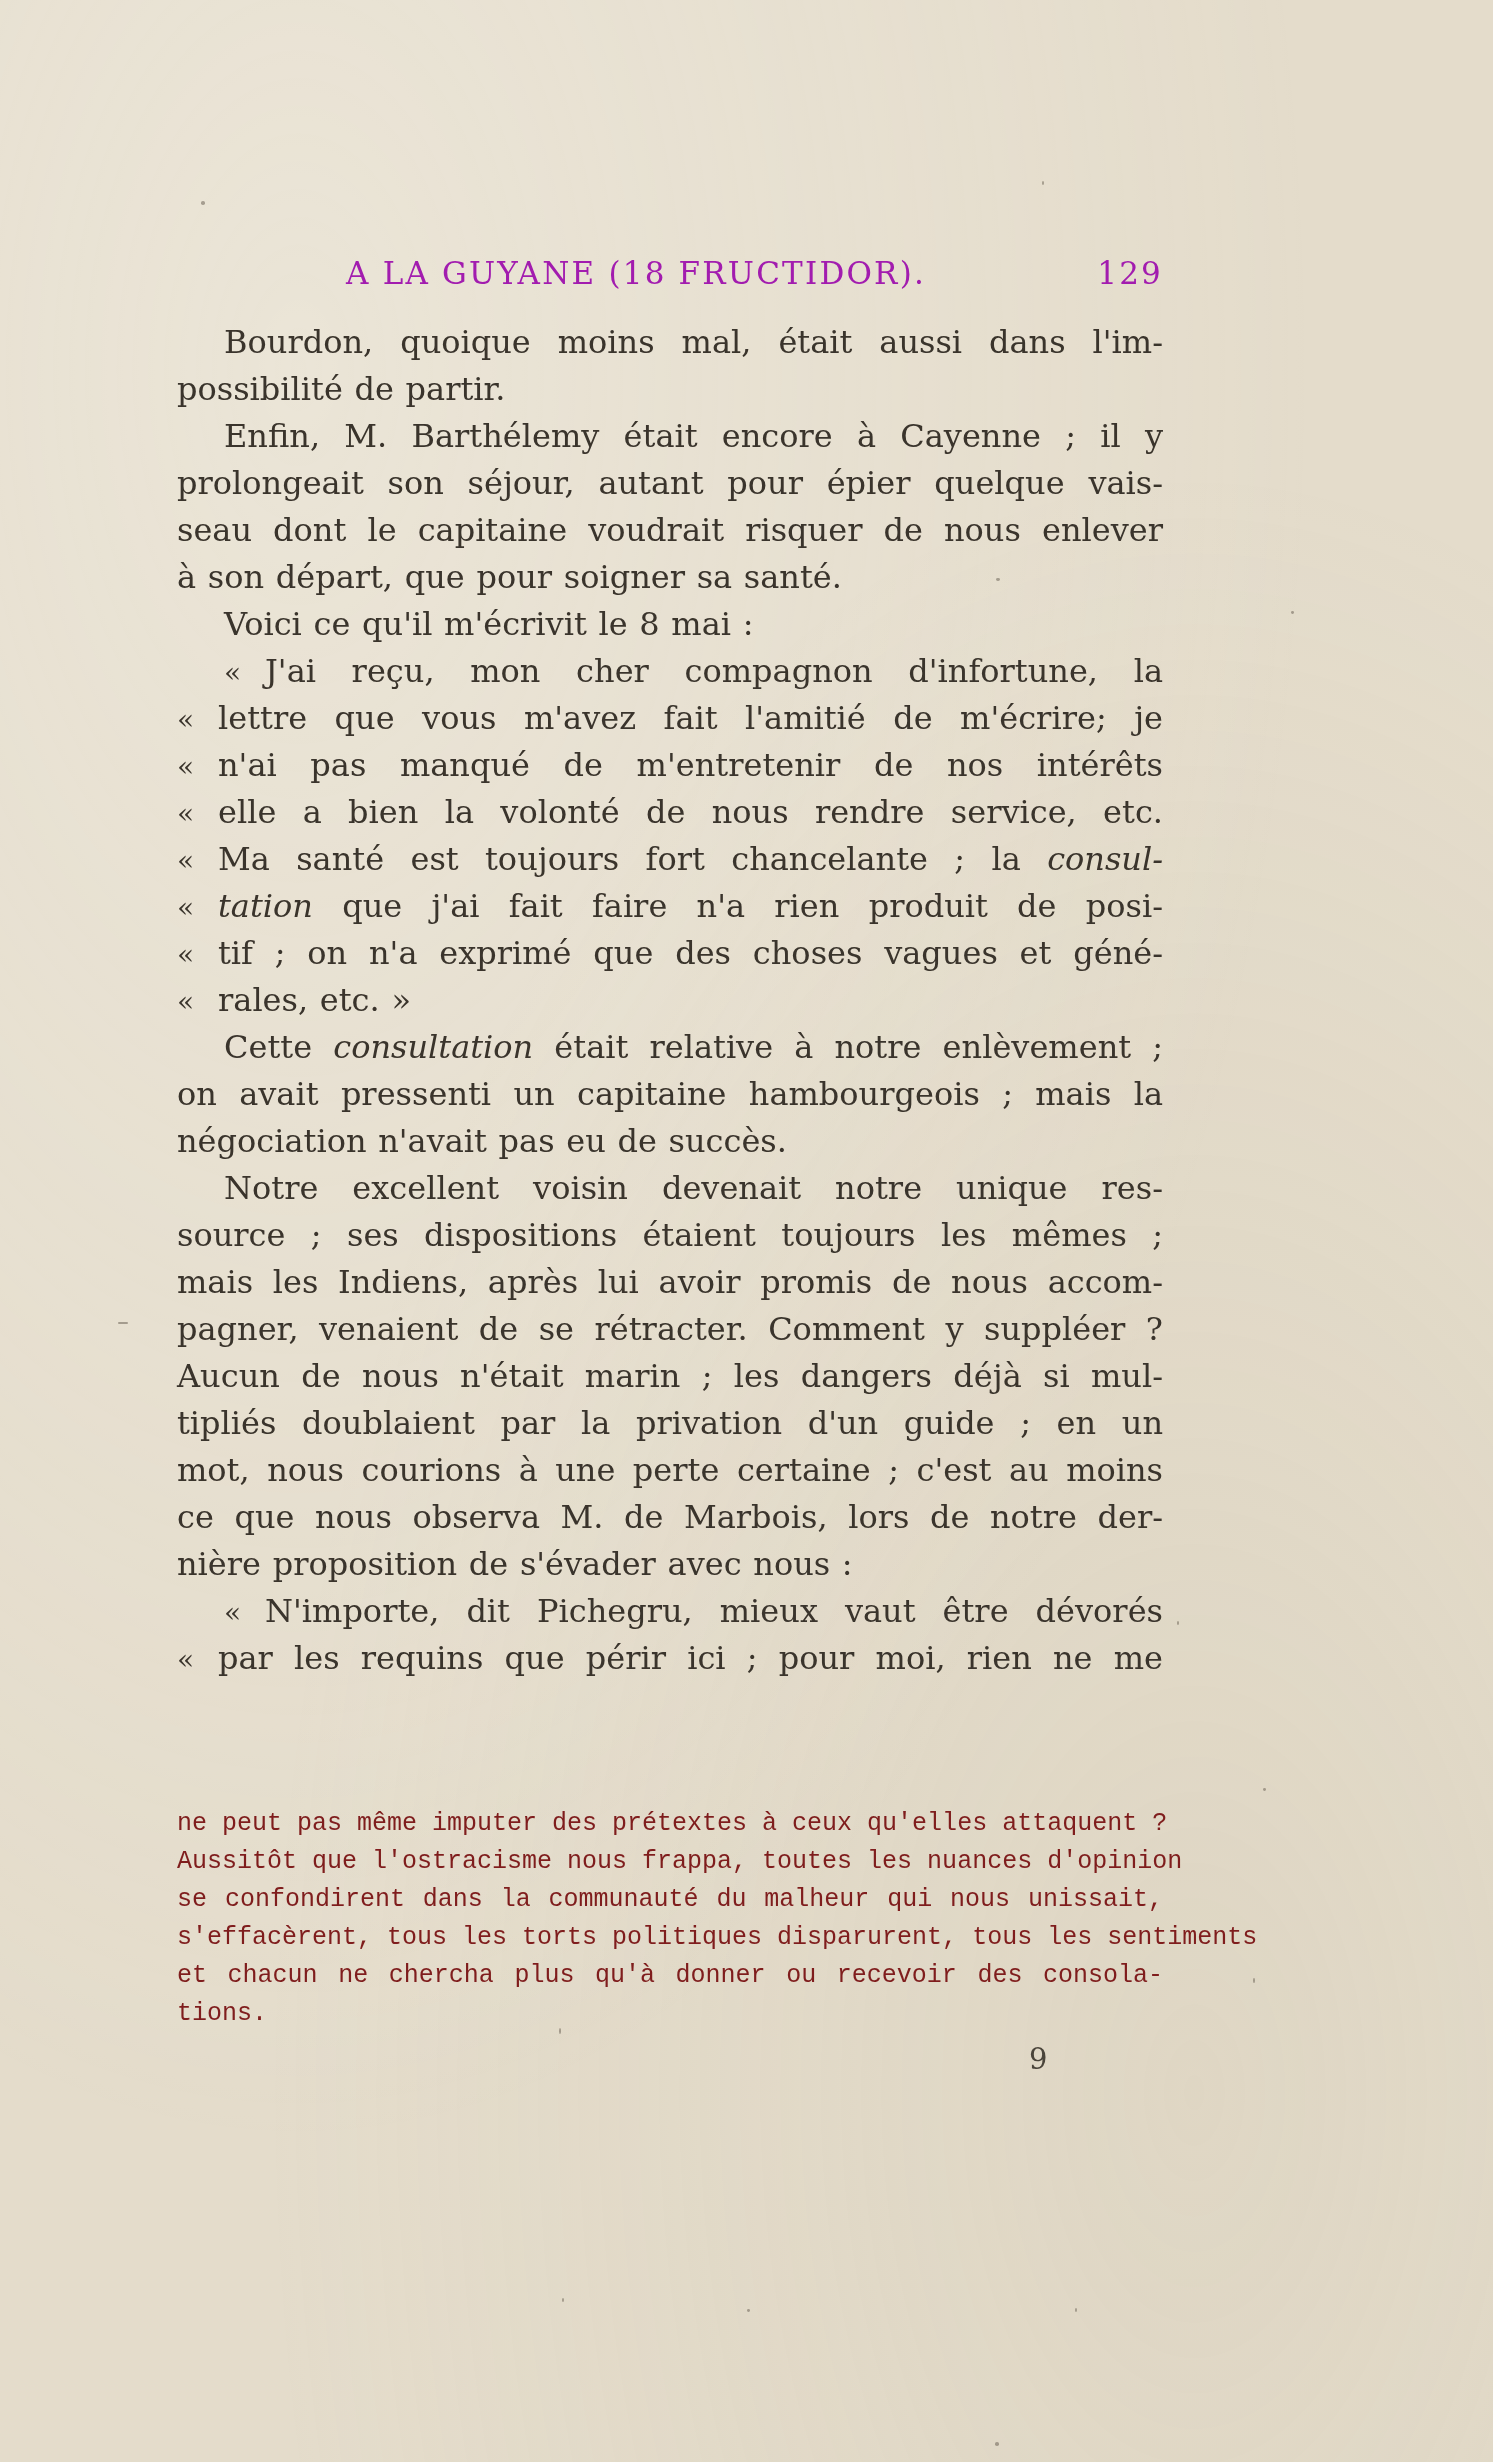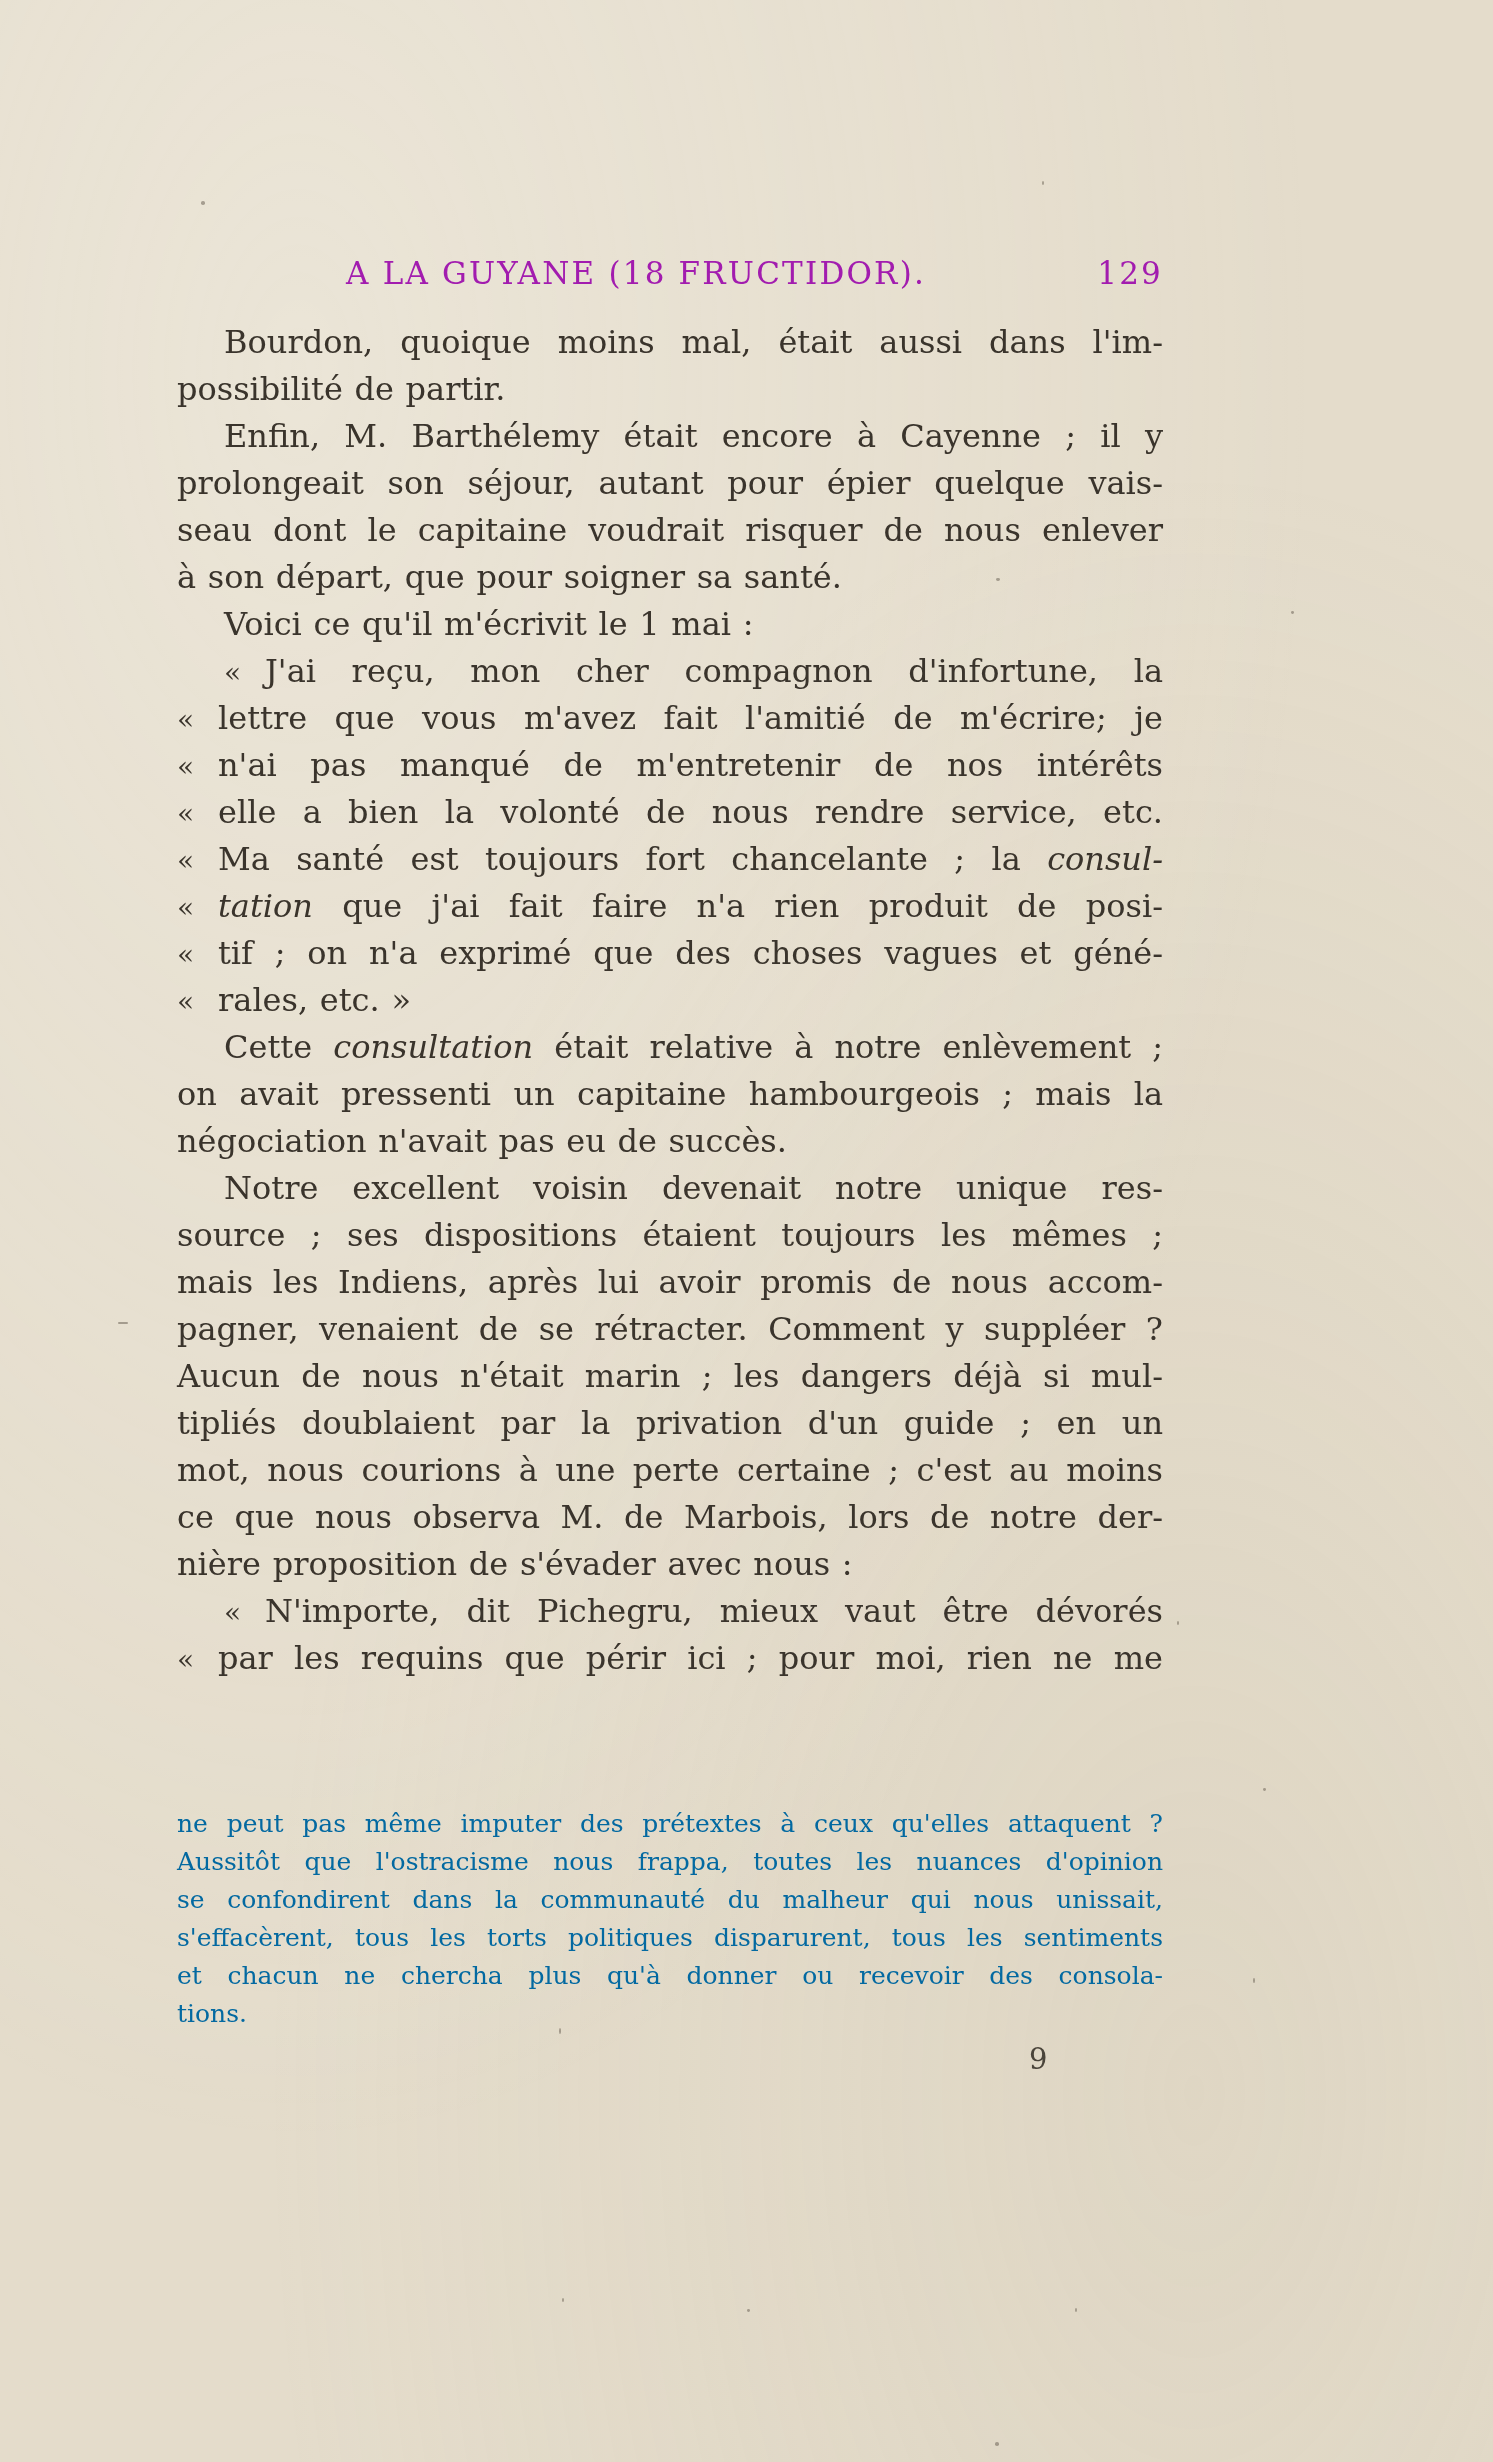--- a/index.html
+++ b/index.html
@@ -81,21 +81,22 @@
     em {
       font-style: italic;
     }
     .footnote {
       position: absolute;
       top: 1805px;
       left: 0;
       width: 986px;
       font-size: 25px;
       line-height: 38px;
-      color: #0369a1;
+      color: #7f1d1d;
+      font-family: Liberation Mono, monospace;
     }
     .footnote .fline {
       display: block;
       height: 38px;
       white-space: nowrap;
       text-align: justify;
       text-align-last: justify;
     }
     .footnote .fline.last {
       text-align-last: left;
@@ -124,21 +125,21 @@
     <span class="folio">129</span>
   </div>
 
   <div class="body-text">
     <span class="line indent">Bourdon, quoique moins mal, était aussi dans l'im-</span>
     <span class="line last">possibilité de partir.</span>
     <span class="line indent">Enfin, M. Barthélemy était encore à Cayenne ; il y</span>
     <span class="line">prolongeait son séjour, autant pour épier quelque vais-</span>
     <span class="line">seau dont le capitaine voudrait risquer de nous enlever</span>
     <span class="line last">à son départ, que pour soigner sa santé.</span>
-    <span class="line indent last">Voici ce qu'il m'écrivit le 1 mai :</span>
+    <span class="line indent last">Voici ce qu'il m'écrivit le 8 mai :</span>
 
     <span class="line indent-quote"><span class="q">«</span><span>J'ai reçu, mon cher compagnon d'infortune, la</span></span>
     <span class="line guil"><span class="q">«</span><span>lettre que vous m'avez fait l'amitié de m'écrire; je</span></span>
     <span class="line guil"><span class="q">«</span><span>n'ai pas manqué de m'entretenir de nos intérêts</span></span>
     <span class="line guil"><span class="q">«</span><span>elle a bien la volonté de nous rendre service, etc.</span></span>
     <span class="line guil"><span class="q">«</span><span>Ma santé est toujours fort chancelante ; la</span> <em>consul-</em></span>
     <span class="line guil"><span class="q">«</span><em>tation</em> <span>que j'ai fait faire n'a rien produit de posi-</span></span>
     <span class="line guil"><span class="q">«</span><span>tif ; on n'a exprimé que des choses vagues et géné-</span></span>
     <span class="line guil last"><span class="q">«</span><span>rales, etc. »</span></span>
 

